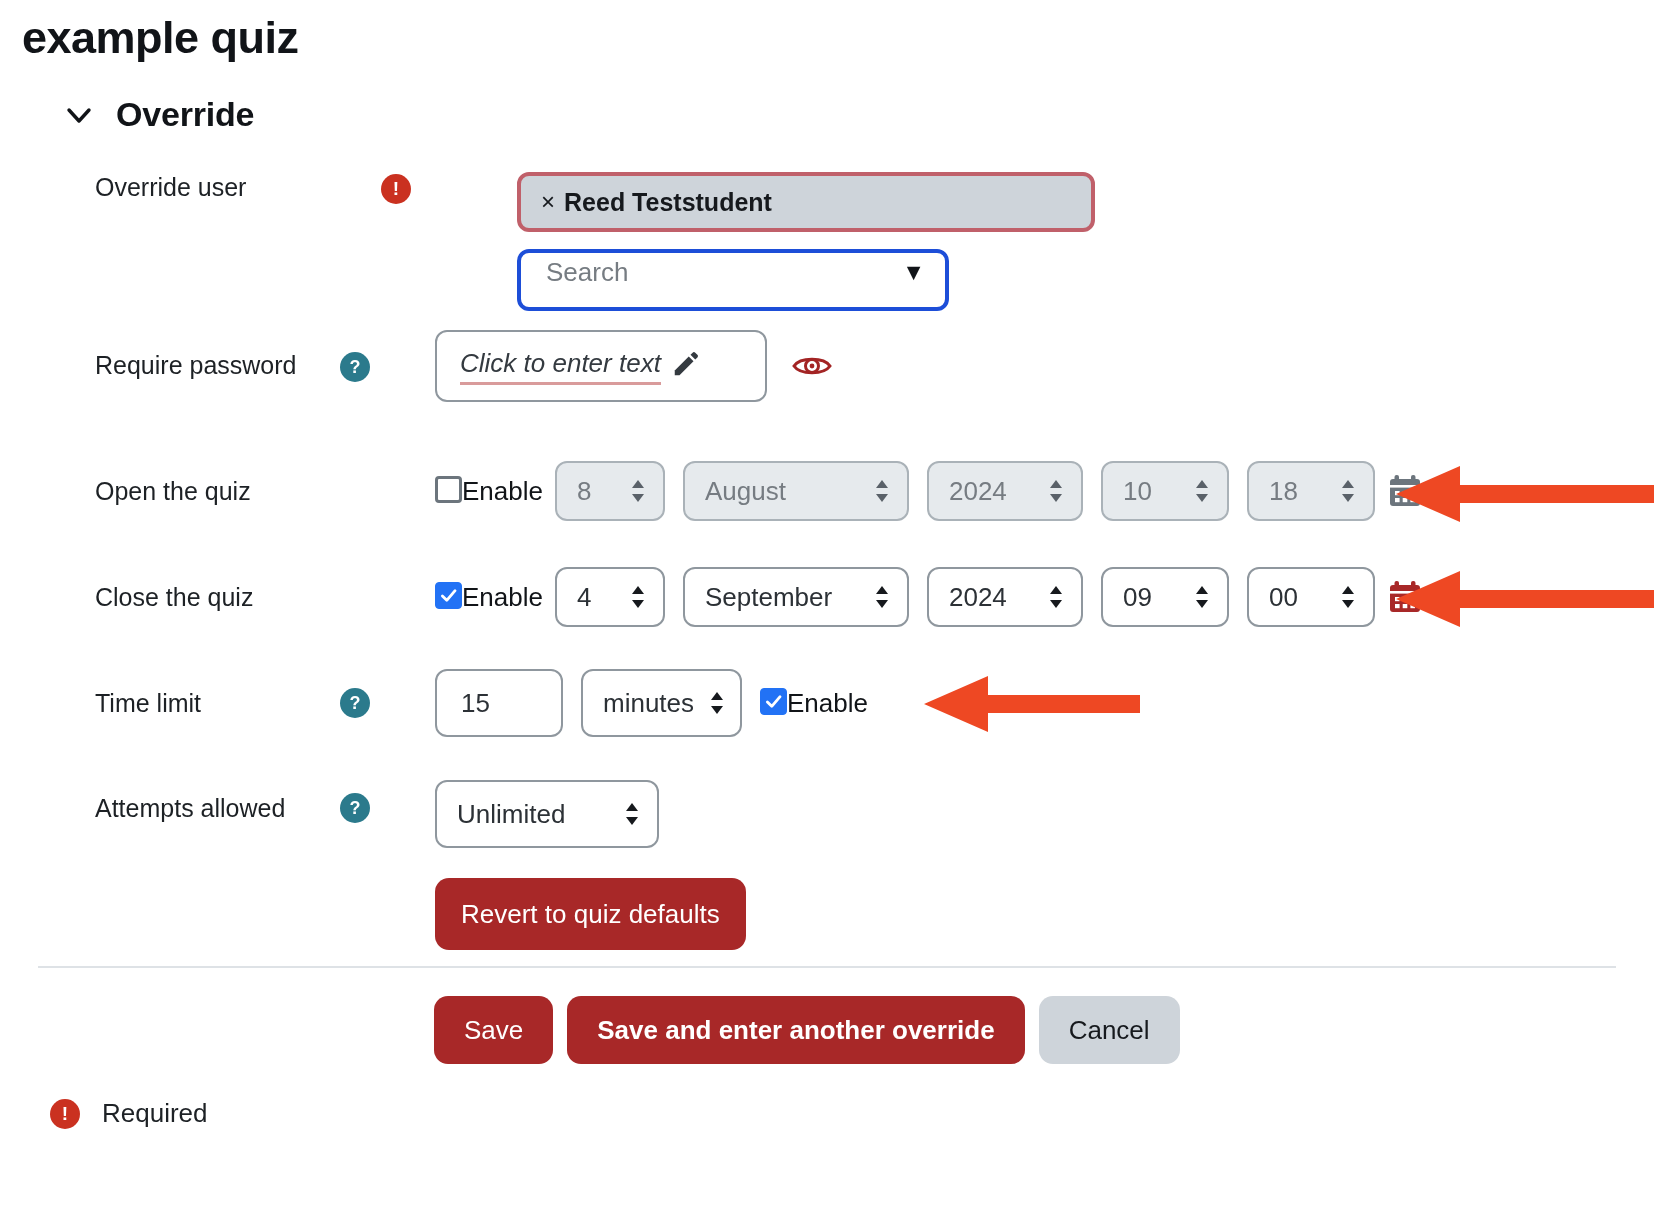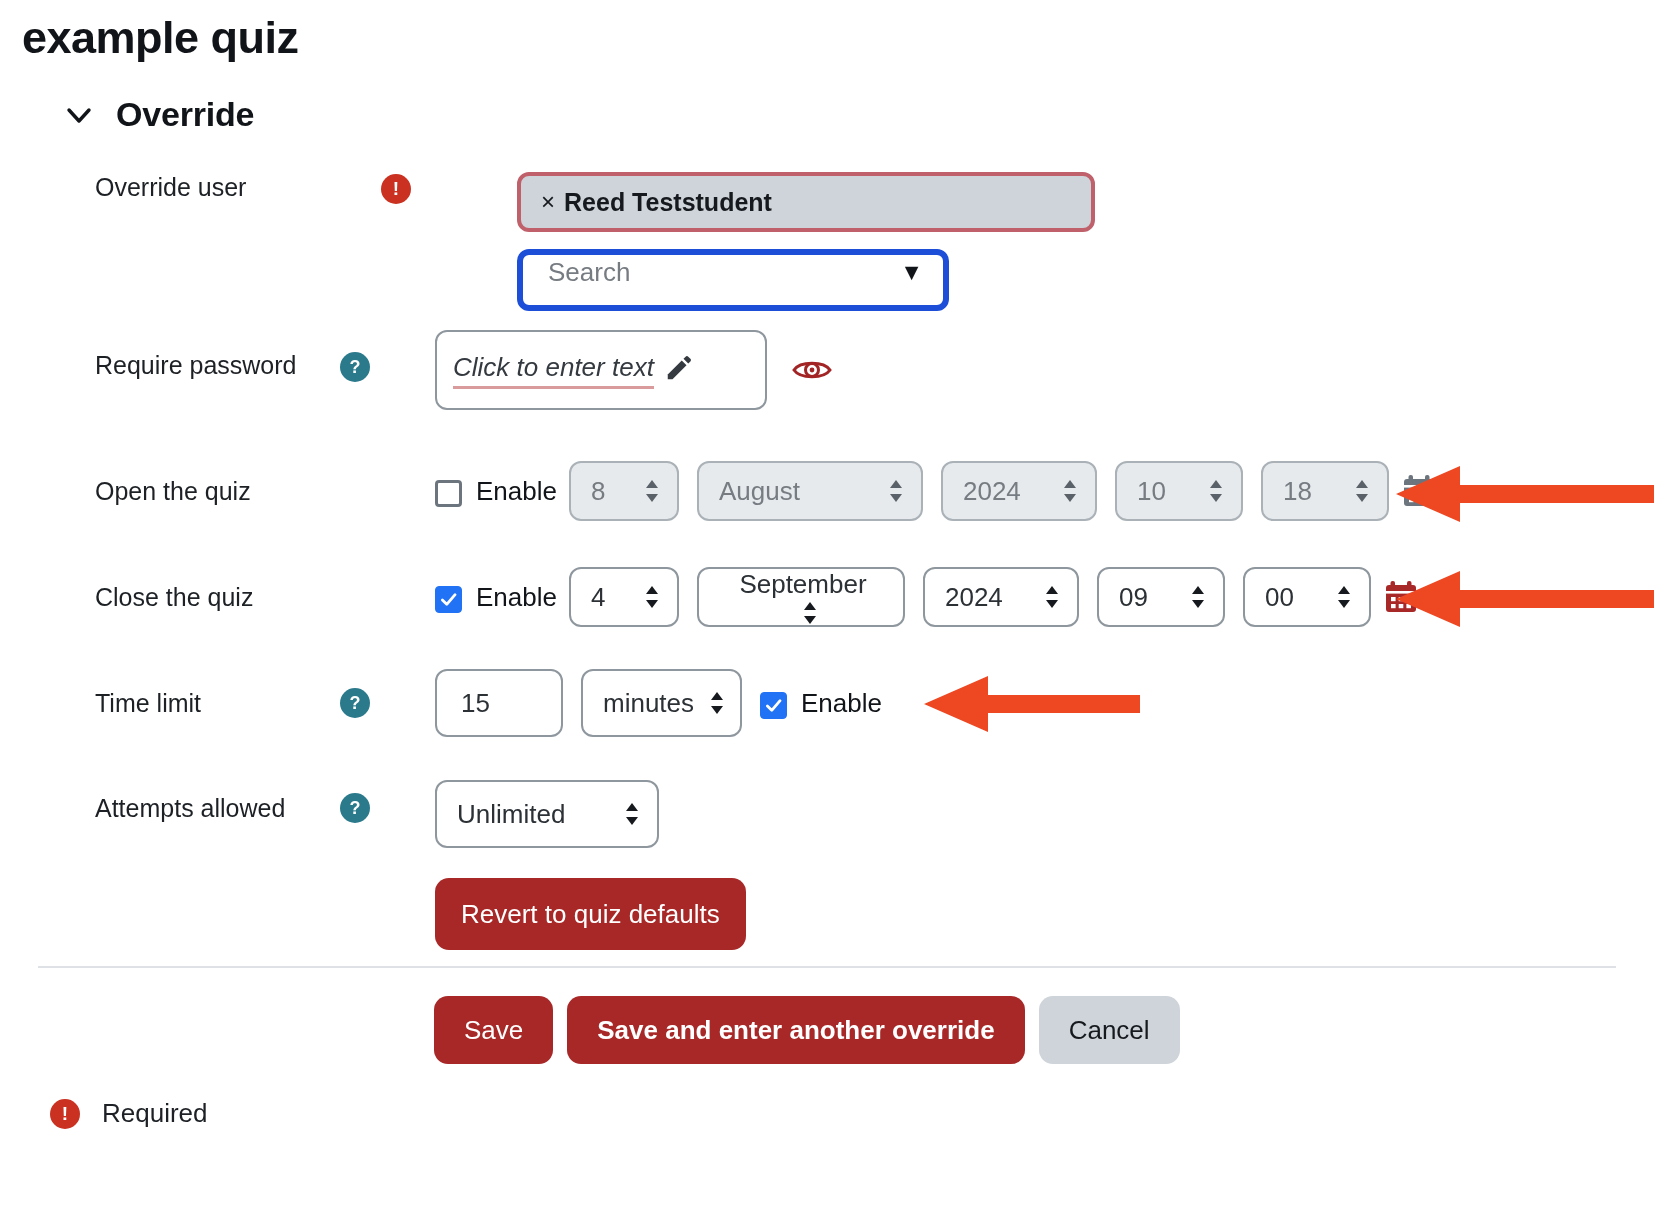--- a/index.html
+++ b/index.html
@@ -131,59 +131,59 @@
     font-weight: 500;
     color: #16191d;
   }
 
   .search-box {
     margin-top: 17px;
     width: 432px;
     height: 62px;
     box-sizing: border-box;
     background: #ffffff;
-    border: 6px solid #1d4ed8;
+    border: 4px solid #1d4ed8;
     border-radius: 12px;
     display: flex;
     align-items: center;
     justify-content: space-between;
     padding: 0 20px 16px 25px;
   }
   .search-ph {
     font-size: 26px;
     color: #767c82;
   }
   .caret-down { font-size: 23px; color: #111418; line-height: 1; }
 
   
   .pw-box {
     width: 332px;
-    height: 80px;
+    height: 72px;
     box-sizing: border-box;
     background: #ffffff;
     border: 2px solid #8f979e;
     border-radius: 12px;
     display: flex;
     align-items: center;
     gap: 10px;
-    padding: 0 16px;
+    padding: 0 23px;
   }
   .pw-text {
     font-size: 26px;
     font-style: italic;
     color: #343a40;
     border-bottom: 3px solid #d99b9b;
     padding-bottom: 4px;
     line-height: 30px;
   }
   .pencil { display: flex; align-items: center; padding-bottom: 4px; }
   .eye { margin-left: 24px; display: flex; align-items: center; }
 
   
-  .cbwrap { display: flex; align-items: flex-end; gap: 14px; }
+  .cbwrap { display: flex; align-items: flex-start; gap: 0; }
   .cb {
     width: 27px;
     height: 27px;
     box-sizing: border-box;
     border-radius: 4px;
     flex: none;
     display: inline-flex;
     align-items: center;
     justify-content: center;
   }
@@ -430,21 +430,21 @@
       </span>
       <span class="sel enabled" style="width:110px;">
         <span>4</span>
         <span class="arrows">
           <svg width="18" height="26" viewBox="0 0 18 26">
               <path d="M9 2 L15 10 L3 10 Z" fill="#16191d"></path>
               <path d="M9 24 L15 16 L3 16 Z" fill="#16191d"></path>
             </svg>
         </span>
       </span>
-      <span class="sel enabled" style="width:208px;flex-direction:column;">
+      <span class="sel enabled" style="width:226px;">
         <span>September</span>
         <span class="arrows">
           <svg width="18" height="26" viewBox="0 0 18 26">
               <path d="M9 2 L15 10 L3 10 Z" fill="#16191d"></path>
               <path d="M9 24 L15 16 L3 16 Z" fill="#16191d"></path>
             </svg>
         </span>
       </span>
       <span class="sel enabled" style="width:156px;">
         <span>2024</span>

